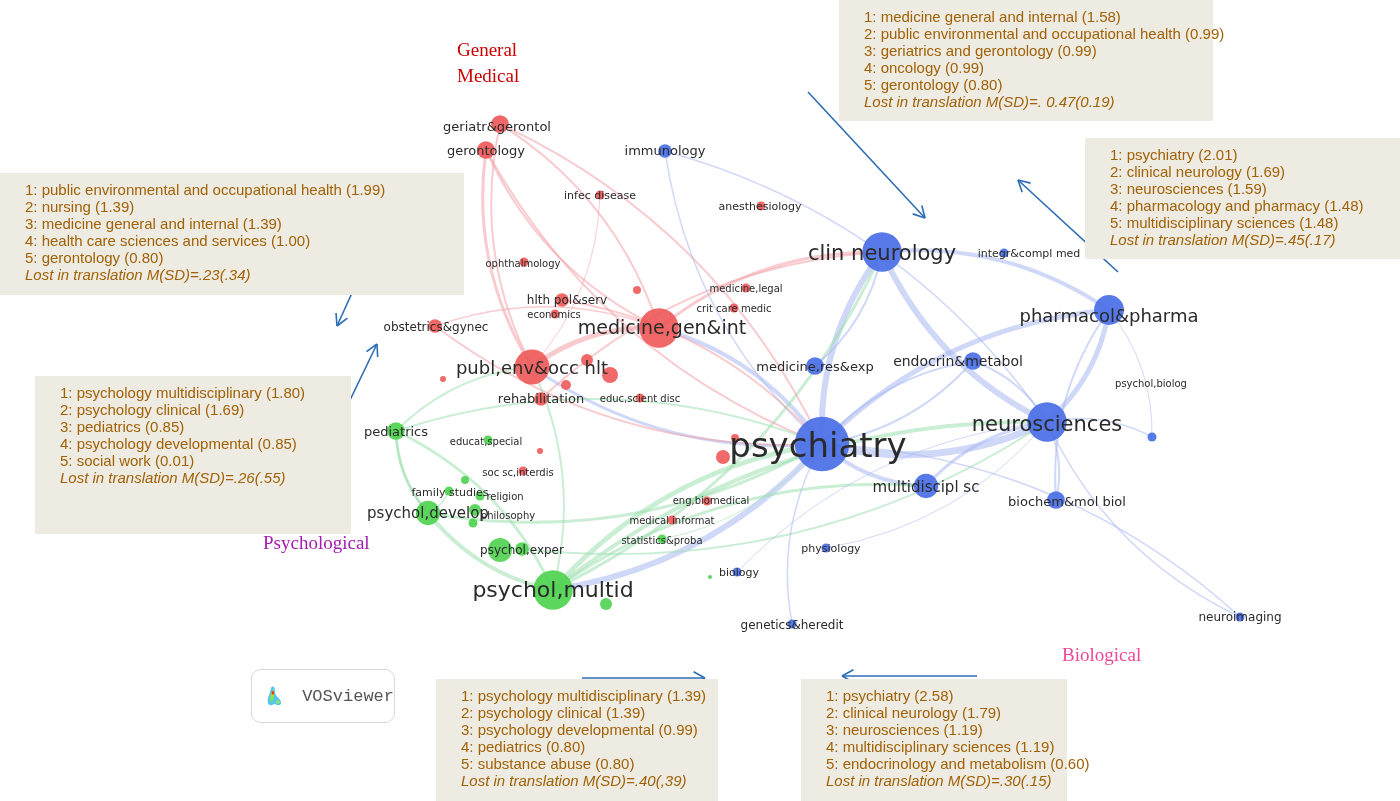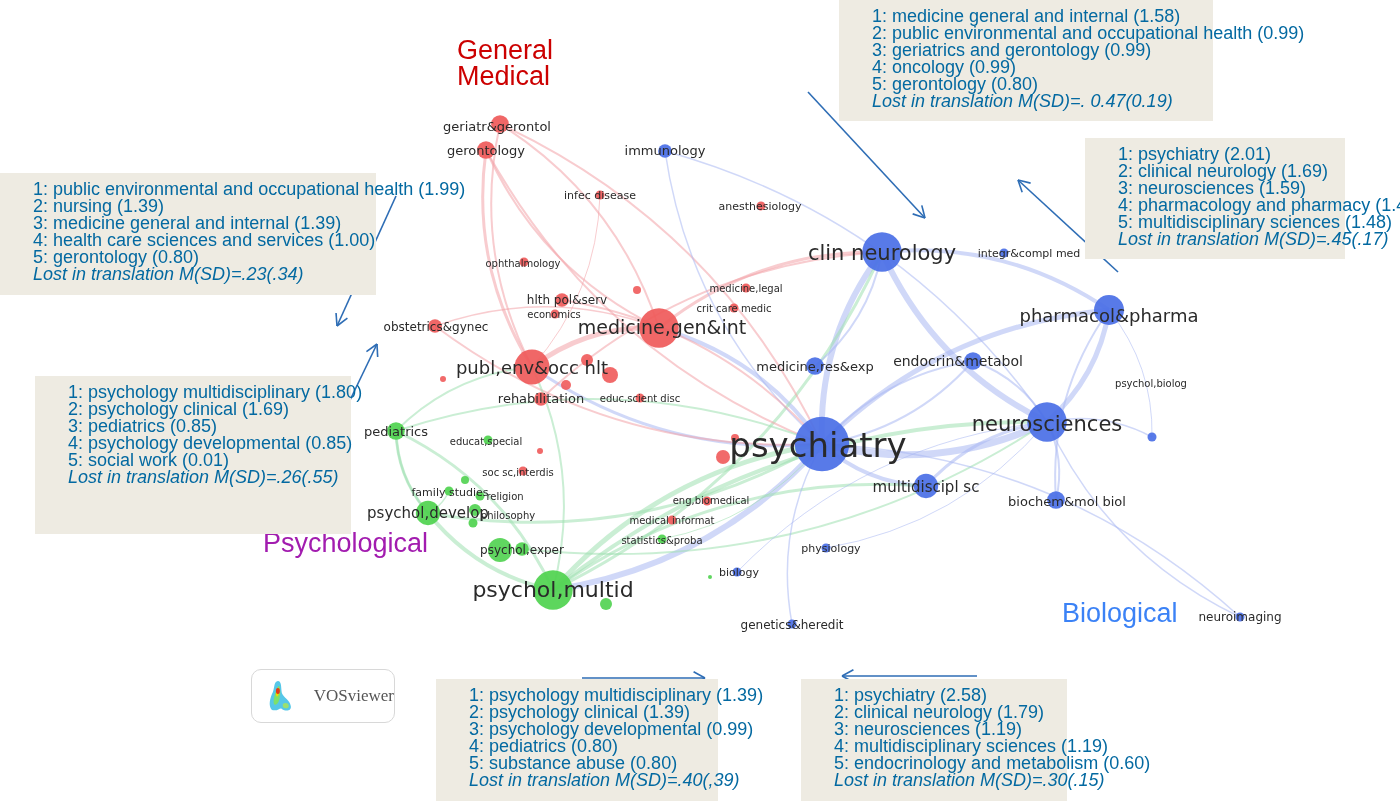--- a/index.html
+++ b/index.html
@@ -1,27 +1,27 @@
 <!DOCTYPE html>
 <html><head>
 <meta charset="utf-8">
 <style>
   html, body { margin:0; padding:0; background:#ffffff; }
   body { width:1400px; height:801px; position:relative; overflow:hidden;
          font-family:"Liberation Sans", sans-serif; }
   #net { position:absolute; left:0; top:0; width:1400px; height:801px; }
   .node-label { font-family:"DejaVu Sans", sans-serif; fill:#2a2a2a; }
   .box { position:absolute; background:#eeebe2; font-family:"Liberation Sans", sans-serif;
-         font-size:18px; line-height:17px; color:#0369a1; padding:8px 0 0 33px; box-sizing:border-box; }
+         font-size:15px; line-height:17px; color:#a16207; padding:8px 0 0 25px; box-sizing:border-box; }
   .box .line { white-space:nowrap; }
   .box .summary { font-style:italic; white-space:nowrap; }
-  .cluster-title { position:absolute; font-family:Liberation Sans, sans-serif; font-size:27px; line-height:26px; }
+  .cluster-title { position:absolute; font-family:Liberation Serif, serif; font-size:19px; line-height:26px; }
   .vos { position:absolute; left:251px; top:669px; width:144px; height:54px; border:1px solid #d8d8d8;
          border-radius:10px; background:#fff; box-sizing:border-box; display:flex; align-items:center; }
-  .vos-text { font-family:Liberation Serif, serif; font-size:17px; color:#555; margin-left:18px; }
+  .vos-text { font-family:Liberation Mono, monospace; font-size:17px; color:#555; margin-left:18px; }
 </style>
 </head>
 <body>
 
 <svg id="net" xmlns="http://www.w3.org/2000/svg">
   <g id="edges">
       <path d="M822,444 Q817.44,337.2 882,252" fill="none" stroke="#a9b8f2" stroke-width="6" stroke-opacity="0.55"></path>
       <path d="M822,444 Q938.46,473.5 1047,422" fill="none" stroke="#a9b8f2" stroke-width="7" stroke-opacity="0.55"></path>
       <path d="M822,444 Q941.38,325.34000000000003 1109,310" fill="none" stroke="#a9b8f2" stroke-width="5" stroke-opacity="0.55"></path>
       <path d="M822,444 Q866.44,483.72 926,486" fill="none" stroke="#a9b8f2" stroke-width="4" stroke-opacity="0.55"></path>
@@ -209,43 +209,43 @@
     </g>
 </svg>
 
 <div class="cluster-title" style="left: 457px; top: 37px; color: rgb(204, 0, 0);">
   <div>General</div>
   <div>Medical</div>
 </div>
 <div class="cluster-title" style="left: 263px; top: 530px; color: #a21caf;">
   <div>Psychological</div>
 </div>
-<div class="cluster-title" style="left: 1062px; top: 600px; color: #3b82f6;">
+<div class="cluster-title" style="left: 1062px; top: 642px; color: #ec4899;">
   <div>Biological</div>
 </div>
 
 <div class="box" style="left: 839px; top: 0px; width: 374px; height: 121px; background: rgb(238, 235, 226);">
   <div class="line">1: medicine general and internal (1.58)</div>
   <div class="line">2: public environmental and occupational health (0.99)</div>
   <div class="line">3: geriatrics and gerontology (0.99)</div>
   <div class="line">4: oncology (0.99)</div>
   <div class="line">5: gerontology (0.80)</div>
   <div class="summary">Lost in translation M(SD)=. 0.47(0.19)</div>
 </div>
 
-<div class="box" style="left: 1085px; top: 138px; width: 260px; height: 121px; background: rgb(238, 235, 226);">
+<div class="box" style="left: 1085px; top: 138px; width: 315px; height: 121px; background: rgb(238, 235, 226);">
   <div class="line">1: psychiatry (2.01)</div>
   <div class="line">2: clinical neurology (1.69)</div>
   <div class="line">3: neurosciences (1.59)</div>
   <div class="line">4: pharmacology and pharmacy (1.48)</div>
   <div class="line">5: multidisciplinary sciences (1.48)</div>
   <div class="summary">Lost in translation M(SD)=.45(.17)</div>
 </div>
 
-<div class="box" style="left: 0px; top: 173px; width: 376px; height: 122px; background: rgb(238, 235, 226);">
+<div class="box" style="left: 0px; top: 173px; width: 464px; height: 122px; background: rgb(238, 235, 226);">
   <div class="line">1: public environmental and occupational health (1.99)</div>
   <div class="line">2: nursing (1.39)</div>
   <div class="line">3: medicine general and internal (1.39)</div>
   <div class="line">4: health care sciences and services (1.00)</div>
   <div class="line">5: gerontology (0.80)</div>
   <div class="summary">Lost in translation M(SD)=.23(.34)</div>
 </div>
 
 <div class="box" style="left: 35px; top: 376px; width: 316px; height: 158px; background: rgb(238, 235, 226);">
   <div class="line">1: psychology multidisciplinary (1.80)</div>

